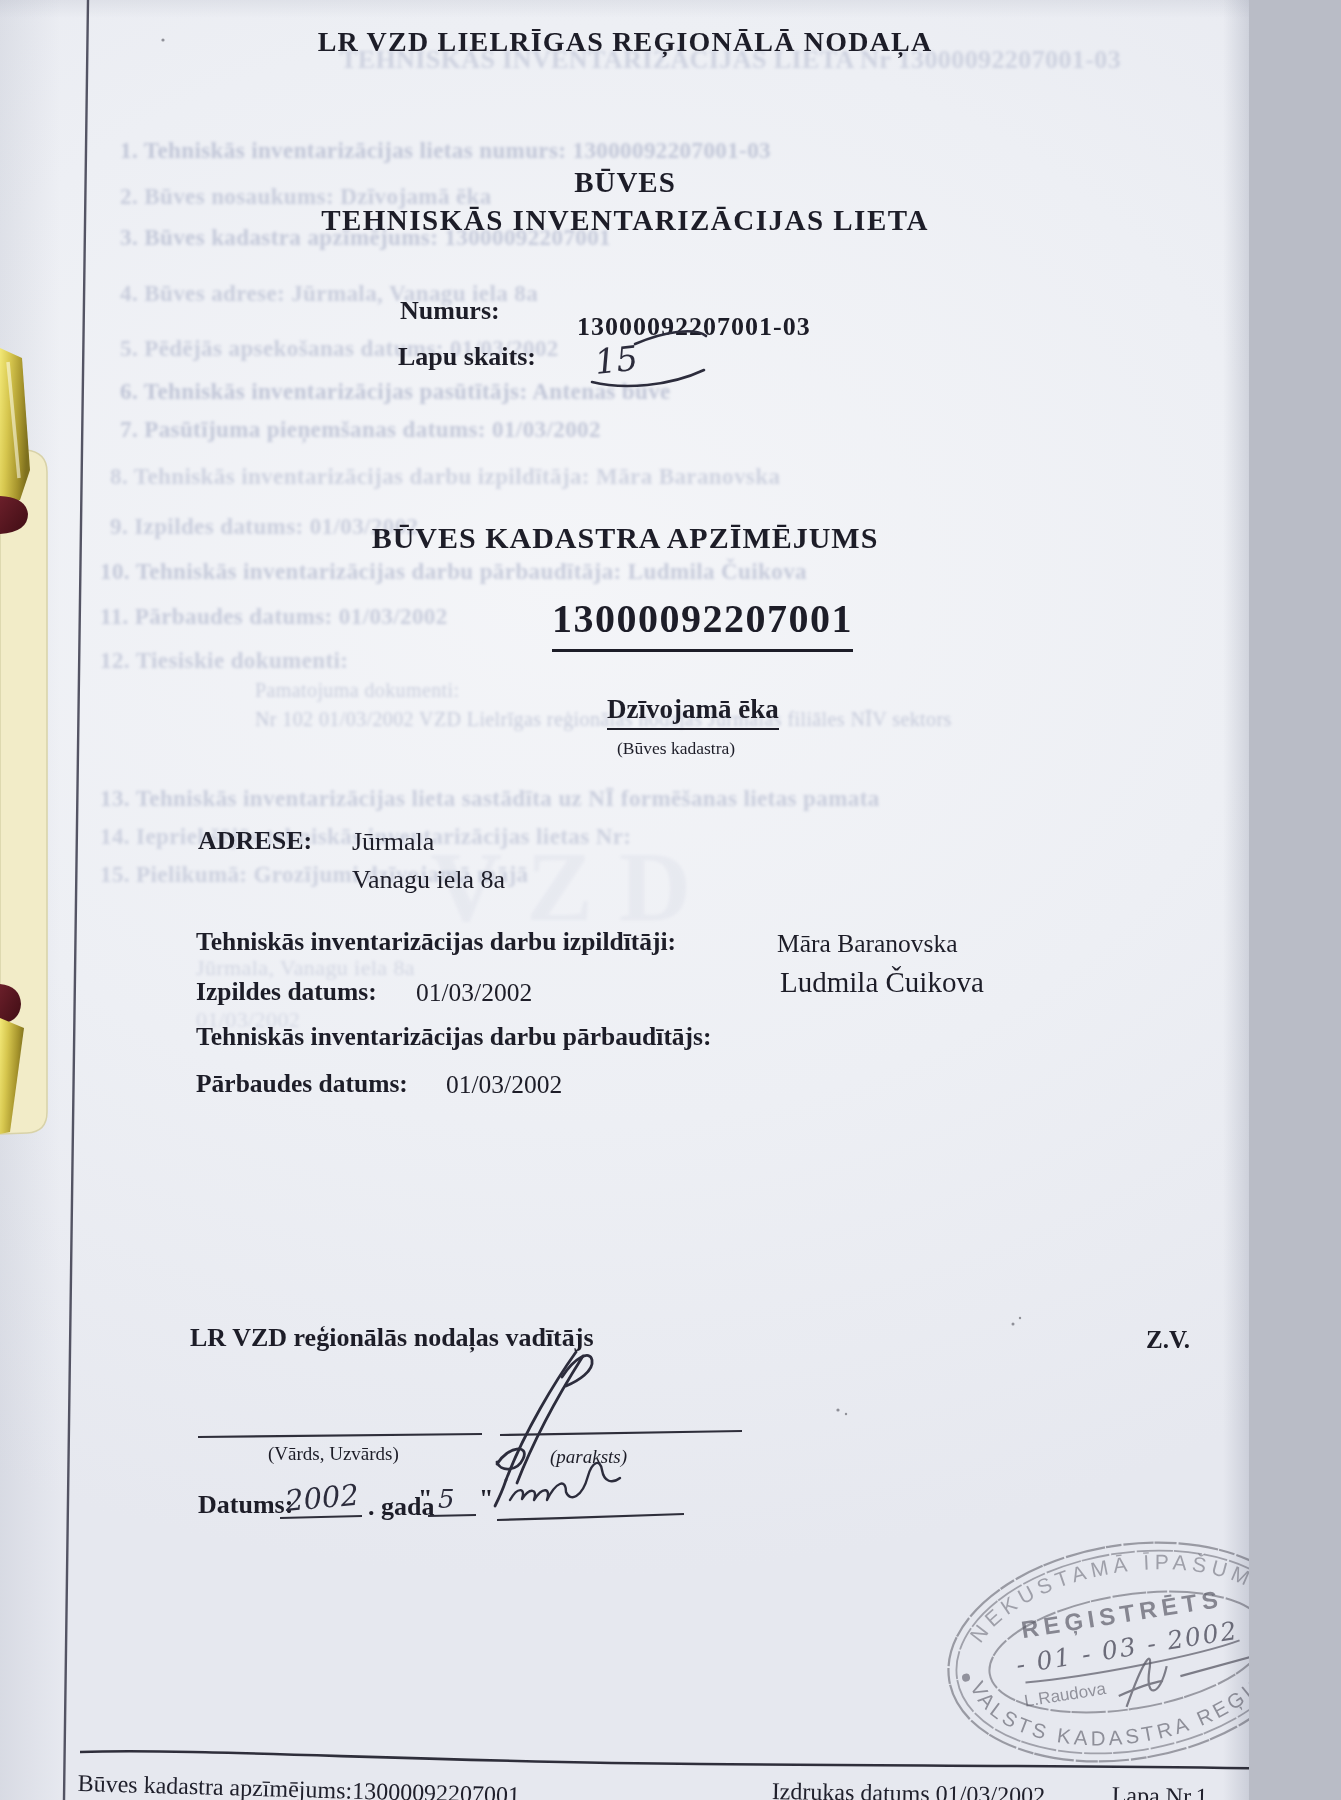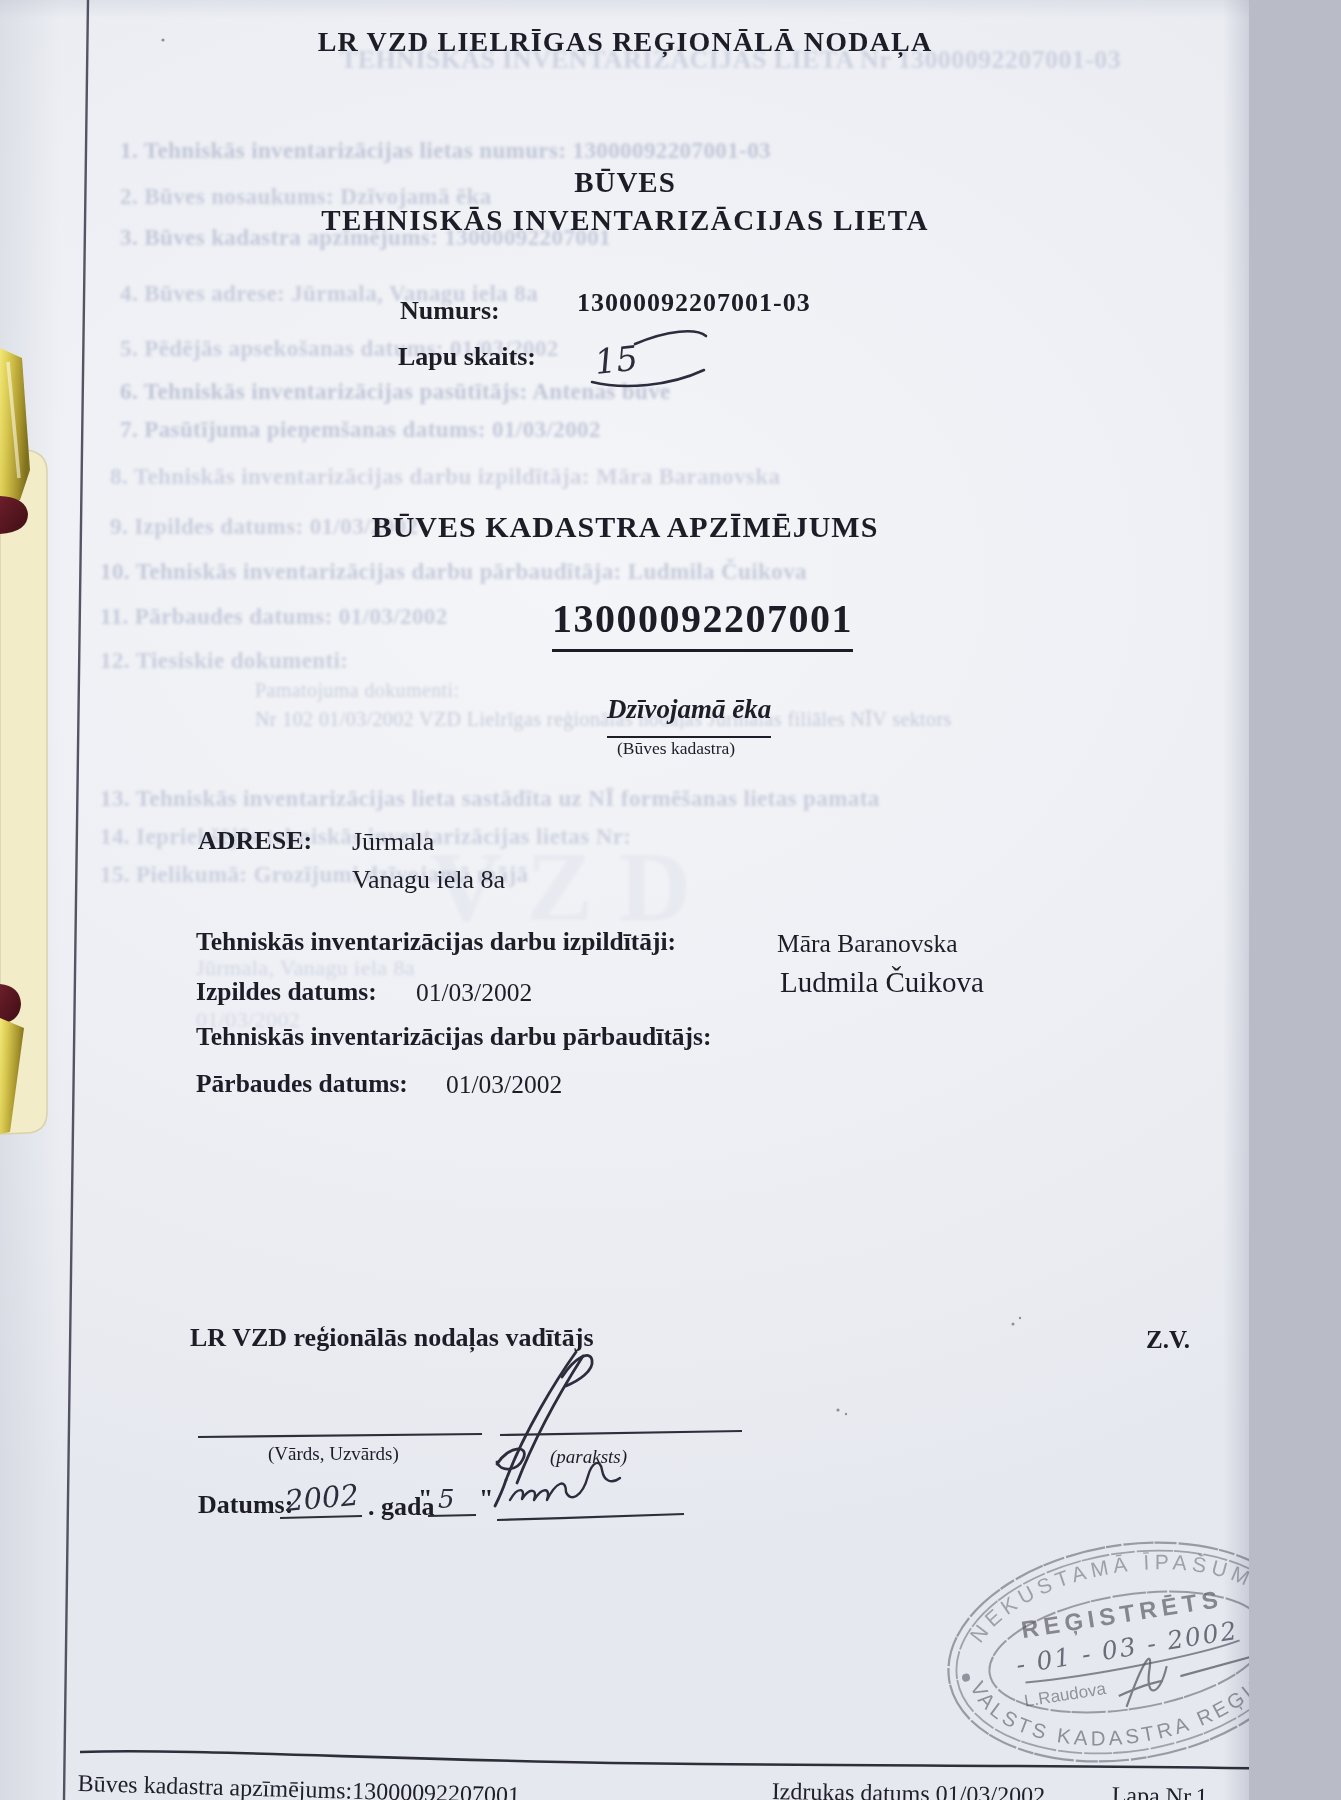--- a/index.html
+++ b/index.html
@@ -14,21 +14,21 @@
   }
   .t{position:absolute; color:var(--ink); white-space:nowrap; line-height:1.15;}
   .b{font-weight:700;}
   .ctr{left:75px; width:1100px; text-align:center;}
   .ghost{position:absolute; font-family:"Liberation Serif",serif; color:var(--ghost);
          filter:blur(1.4px); white-space:nowrap; letter-spacing:.4px; line-height:1.1;}
   #ghost-layer{position:absolute; inset:0; z-index:1;}
   .txt-layer{z-index:2;}
   #overlay{position:absolute; left:0; top:0; z-index:3; pointer-events:none;}
   .underline-num{border-bottom:3px solid var(--ink); padding-bottom:7px;}
-  .underline-name{border-bottom:2.5px solid var(--ink); padding-bottom:11px;font-style:italic;}
+  .underline-name{border-bottom:2.5px solid var(--ink); padding-bottom:3px;}
   .rot{transform-origin:left top;}
   
   path.ink, .ink path{stroke:var(--hw); fill:none; stroke-linecap:round; stroke-linejoin:round;}
   .rule{stroke:#2e2e3a; fill:none;}
   text.hw{font-family:"DejaVu Serif",serif; font-style:italic; fill:var(--hw);}
   .stampline{stroke:var(--stamp); fill:none;}
   .stamp-sans{font-family:"Liberation Sans",sans-serif; fill:var(--stamp);}
   .hwstamp{font-family:"DejaVu Serif",serif; font-style:italic; fill:#4d4d5c;}
   .speck{fill:#44444f; opacity:.55;}
 </style>
@@ -60,25 +60,25 @@
       <div class="ghost" style="left: 196px; top: 956px; font-size: 22px; font-weight: 400; opacity: 0.25;">Jūrmala, Vanagu iela 8a</div>
       <div class="ghost" style="left: 196px; top: 1008px; font-size: 22px; font-weight: 400; opacity: 0.22;">01/03/2002</div>
     </div>
 
   <div class="t ctr b txt-layer" style="top:26px; font-size:28px; letter-spacing:1.2px;">LR VZD LIELRĪGAS REĢIONĀLĀ NODAĻA</div>
 
   <div class="t ctr b txt-layer" style="top:204px; font-size:29px; letter-spacing:1.5px;">TEHNISKĀS INVENTARIZĀCIJAS LIETA</div>
   <div class="t ctr b txt-layer" style="top:166px; font-size:29px; letter-spacing:1px;">BŪVES</div>
 
   <div class="t b txt-layer" style="left:400px; top:296px; font-size:26px;">Numurs:</div>
-  <div class="t b txt-layer" style="left:577px; top:288px; font-size:26px; letter-spacing:1px;">13000092207001-03</div>
+  <div class="t b txt-layer" style="left:577px; top:312px; font-size:26px; letter-spacing:1px;">13000092207001-03</div>
 
   <div class="t b txt-layer" style="left:398px; top:342px; font-size:26px;">Lapu skaits:</div>
 
-  <div class="t ctr b txt-layer" style="top:510px; font-size:30px; letter-spacing:1px;">BŪVES KADASTRA APZĪMĒJUMS</div>
+  <div class="t ctr b txt-layer" style="top:521px; font-size:30px; letter-spacing:1px;">BŪVES KADASTRA APZĪMĒJUMS</div>
   <div class="t b underline-num txt-layer" style="left:552px; top:596px; font-size:40px; letter-spacing:1.5px;">13000092207001</div>
 
   <div class="t b underline-name txt-layer" style="left:607px; top:694px; font-size:27px;">Dzīvojamā ēka</div>
   <div class="t txt-layer" style="left:617px; top:738px; font-size:17.5px;">(Būves kadastra)</div>
 
   <div class="t b txt-layer" style="left:198px; top:826px; font-size:26px;text-align:right;">ADRESE:</div>
   <div class="t txt-layer" style="left:352px; top:827px; font-size:26px;">Jūrmala</div>
   <div class="t txt-layer" style="left:352px; top:865px; font-size:26px;">Vanagu iela 8a</div>
 
   <div class="t b txt-layer" style="left:196px; top:927px; font-size:25.5px;">Tehniskās inventarizācijas darbu izpildītāji:</div>

